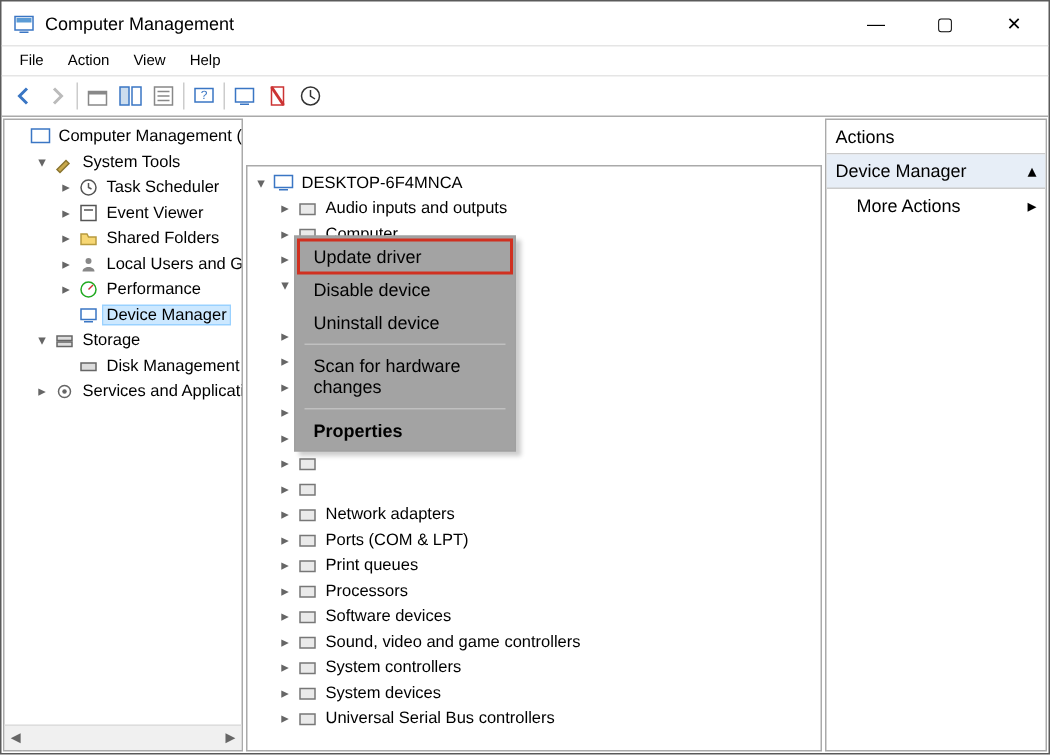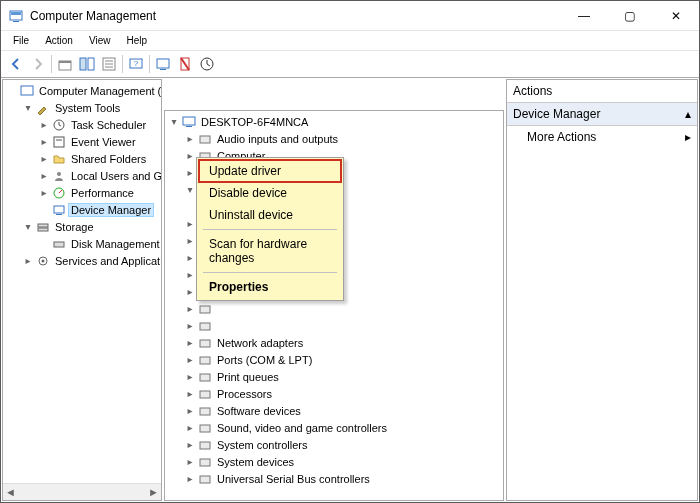--- a/index.html
+++ b/index.html
@@ -17,38 +17,38 @@
   .toolbar { display: flex; align-items: center; padding: 2px 4px; border-top: 1px solid #e5e5e5; }
   .tool-btn { width: 22px; height: 22px; display: flex; align-items: center; justify-content: center; margin-right: 0px; }
   .tool-sep { width: 1px; height: 18px; background: #ccc; margin: 0 2px; }
   
   .main { flex: 1; display: flex; min-height: 0; border-top: 1px solid #aaa; }
   .pane { border: 1px solid #aaa; margin: 1px; display: flex; flex-direction: column; min-height: 0; background: #fff; }
   .left-pane { width: 160px; overflow: auto; }
   .left-pane .content { flex: 1; overflow: hidden; position: relative; }
   .hscroll { height: 17px; background: #f0f0f0; border-top: 1px solid #ddd; display:flex; align-items:center; justify-content:space-between; padding:0 2px; color:#666; }
   .center-pane { flex: 1; overflow: auto; margin-top: 32px; }
-  .right-pane { width: 192px; overflow: hidden; }
+  .right-pane { width: 148px; overflow: hidden; }
   
   .tree { padding: 2px 0 2px 2px; white-space: nowrap; }
   .node { display: flex; align-items: center; height: 17px; padding-right: 4px; }
   .twisty { width: 14px; text-align: center; color: #666; font-size: 10px; display:inline-block; flex-shrink:0; }
   .twisty.open::before { content: "▾"; }
   .twisty.closed::before { content: "▸"; }
   .twisty.none::before { content: ""; }
   .nicon { width: 16px; height: 16px; display: inline-flex; align-items:center; justify-content:center; flex-shrink:0; margin-right: 2px; }
   .label { padding: 0 2px; }
   .selected .label { background: #cce8ff; outline: 1px solid #99d1ff; }
   .children { padding-left: 16px; }
   
   .actions-header { background: #fff; border-bottom: 1px solid #ccc; padding: 4px 6px; font-size: 12px; }
   .actions-sub { background: #e7eef7; border-bottom: 1px solid #ccc; padding: 4px 6px; display:flex; justify-content:space-between; font-size: 12px;}
   .actions-item { padding: 4px 6px 4px 20px; display:flex; justify-content:space-between; font-size: 12px; gap: 34px; }
   
-  .context-menu { position: absolute; background: #fef9c3; border: 1px solid #a0a0a0; box-shadow: 3px 3px 3px rgba(0,0,0,0.2); font-size: 12px; padding: 2px; z-index: 100; width: 148px; }
+  .context-menu { position: absolute; background: #a3a3a3; border: 1px solid #a0a0a0; box-shadow: 3px 3px 3px rgba(0,0,0,0.2); font-size: 12px; padding: 2px; z-index: 100; width: 148px; }
   .ctx-item { padding: 4px 10px; cursor: default; }
   .ctx-item.hl { outline: 2px solid #d03020; outline-offset: -1px; }
   .ctx-sep { height: 1px; background: #c0c0c0; margin: 3px 4px; }
   .ctx-item.bold { font-weight: bold; }
   
   svg { display: block; }
 </style>
 </head>
 <body>
 

